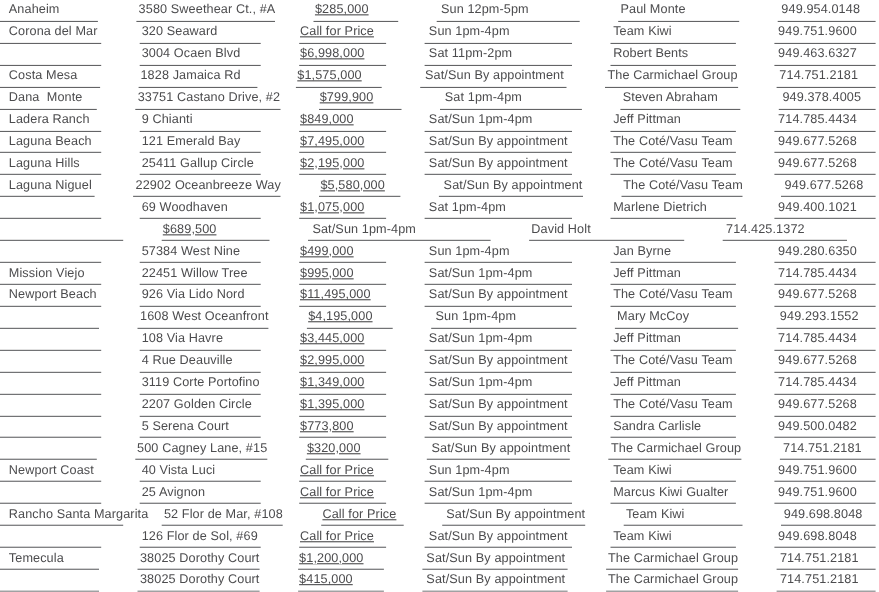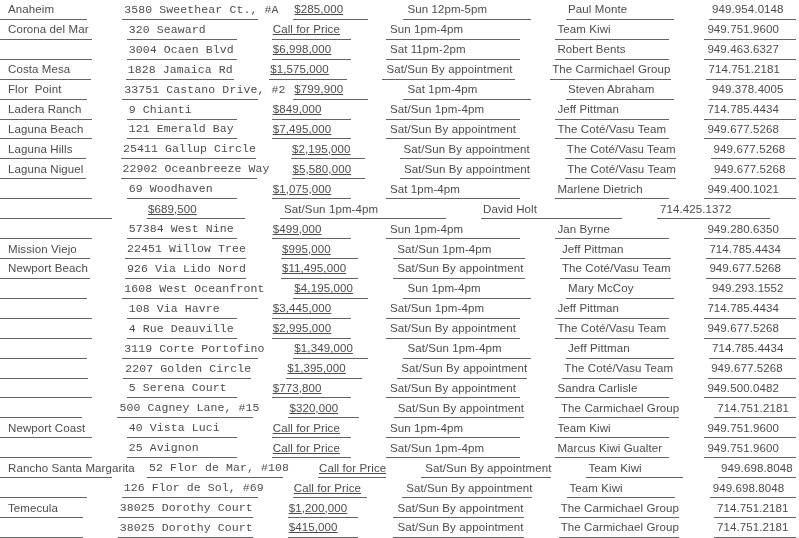--- a/index.html
+++ b/index.html
@@ -27,21 +27,21 @@
   .cell {
     height: 100%;
     display: flex;
     align-items: center;
     border-bottom: 1px solid #636466;
     box-sizing: border-box;
     white-space: pre;
     overflow: visible;
   }
   .col-city    { width: 112px; padding-left: 8px; }
-  .col-address { width: 136px; padding-left: 2px; font-family: Liberation Mono, monospace; }
+  .col-address { width: 136px; padding-left: 2px; }
   .col-price   { width: 98px;  padding-left: 1px; text-decoration: underline; }
   .col-time    { width: 166px; padding-left: 4px; text-align: right; }
   .col-agent   { width: 141px; padding-left: 2px; }
   .col-phone   { width: 113px; padding-left: 3px; }
 </style>
 </head>
 <body>
 
 <div class="listing-table">
   <div>
@@ -71,21 +71,21 @@
       </div>
       <div class="row">
         <div class="cell col-city">Costa Mesa</div>
         <div class="cell col-address">1828 Jamaica Rd</div>
         <div class="cell col-price">$1,575,000</div>
         <div class="cell col-time">Sat/Sun By appointment</div>
         <div class="cell col-agent">The Carmichael Group</div>
         <div class="cell col-phone">714.751.2181</div>
       </div>
       <div class="row">
-        <div class="cell col-city">Flor  Point</div>
+        <div class="cell col-city">Dana  Monte</div>
         <div class="cell col-address">33751 Castano Drive, #2</div>
         <div class="cell col-price">$799,900</div>
         <div class="cell col-time">Sat 1pm-4pm</div>
         <div class="cell col-agent">Steven Abraham</div>
         <div class="cell col-phone">949.378.4005</div>
       </div>
       <div class="row">
         <div class="cell col-city">Ladera Ranch</div>
         <div class="cell col-address">9 Chianti</div>
         <div class="cell col-price">$849,000</div>

